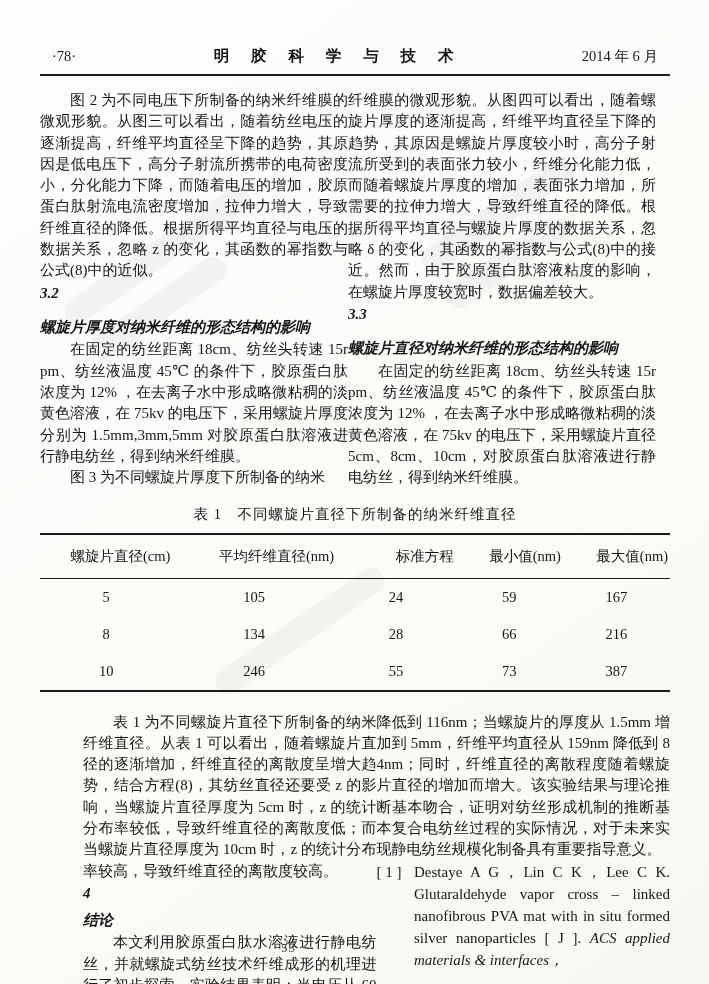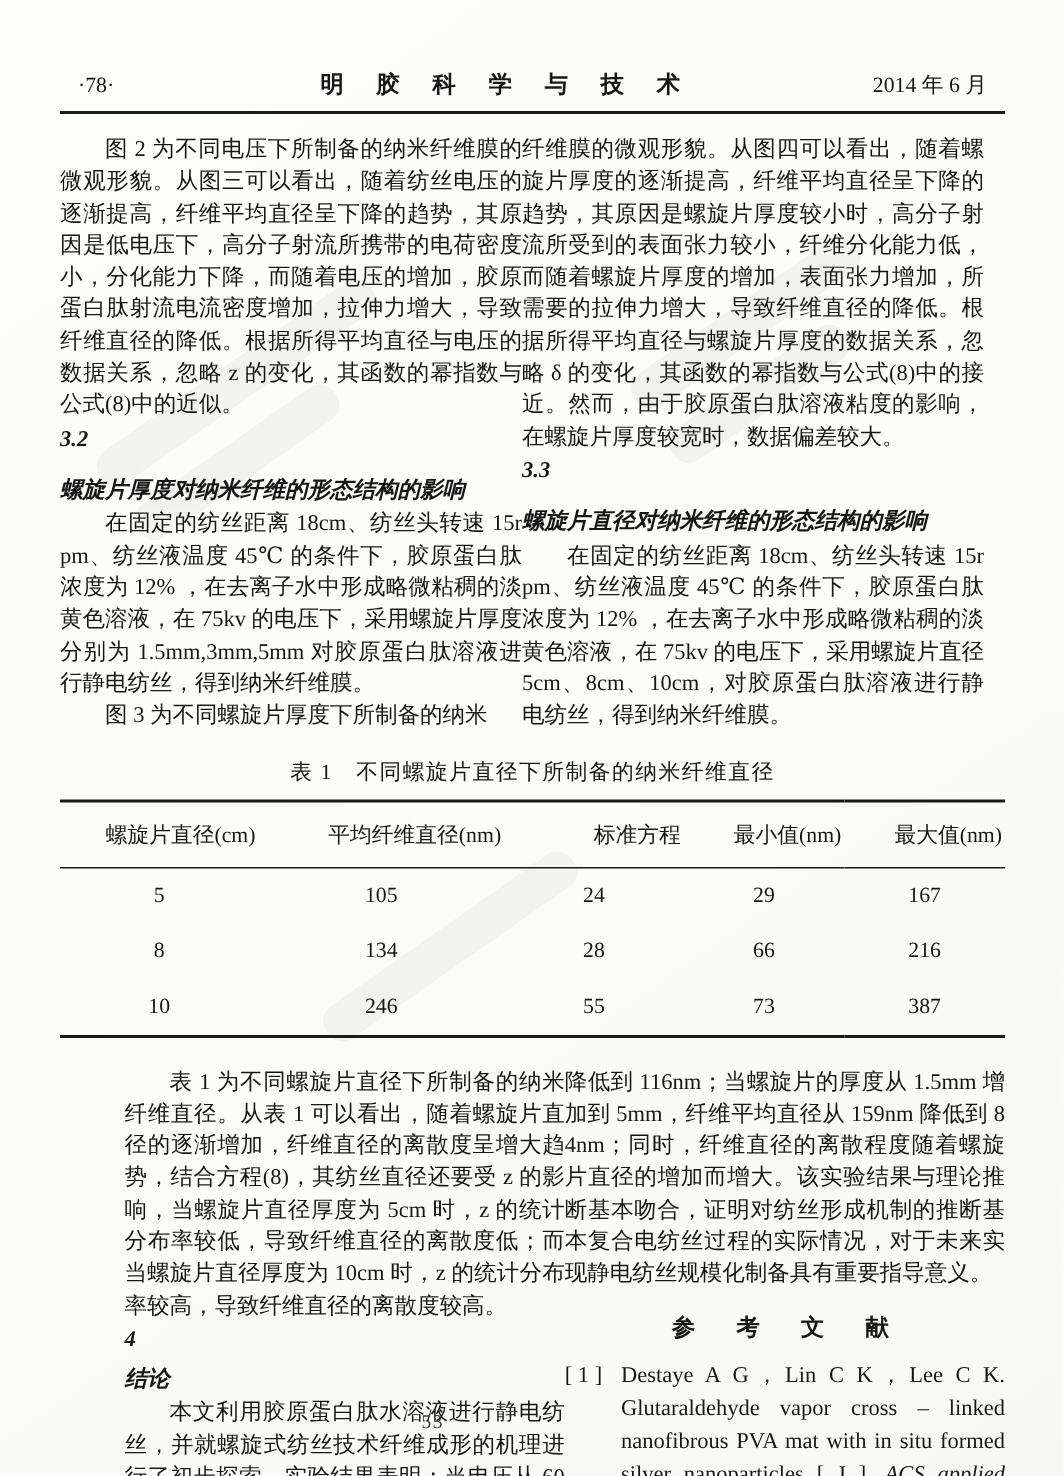--- a/index.html
+++ b/index.html
@@ -108,21 +108,21 @@
           <th style="width:19%">标准方程</th>
           <th style="width:17%">最小值(nm)</th>
           <th style="width:17%">最大值(nm)</th>
         </tr>
       </thead>
       <tbody>
         <tr>
           <td>5</td>
           <td>105</td>
           <td>24</td>
-          <td>29</td>
+          <td>59</td>
           <td>167</td>
         </tr>
         <tr>
           <td>8</td>
           <td>134</td>
           <td>28</td>
           <td>66</td>
           <td>216</td>
         </tr>
         <tr>
@@ -140,21 +140,20 @@
     <div class="col">
       <p class="indent">表 1 为不同螺旋片直径下所制备的纳米纤维直径。从表 1 可以看出，随着螺旋片直径的逐渐增加，纤维直径的离散度呈增大趋势，结合方程(8)，其纺丝直径还要受 z 的影响，当螺旋片直径厚度为 5cm 时，z 的统计分布率较低，导致纤维直径的离散度低；而当螺旋片直径厚度为 10cm 时，z 的统计分布率较高，导致纤维直径的离散度较高。</p>
       <div class="sec-head">
         <span class="sec-num" style="flex-basis:1.8em">4</span>
         <span class="sec-title">结论</span>
       </div>
       <p class="indent">本文利用胶原蛋白肽水溶液进行静电纺丝，并就螺旋式纺丝技术纤维成形的机理进行了初步探索。实验结果表明：当电压从 60Kv 增加到 90Kv 时，纤维平均直径从 201nm 纳米</p>
     </div>
     <div class="col">
       <p>降低到 116nm；当螺旋片的厚度从 1.5mm 增加到 5mm，纤维平均直径从 159nm 降低到 84nm；同时，纤维直径的离散程度随着螺旋片直径的增加而增大。该实验结果与理论推断基本吻合，证明对纺丝形成机制的推断基本复合电纺丝过程的实际情况，对于未来实现静电纺丝规模化制备具有重要指导意义。</p>
-      <div class="ref-heading">参　考　文　献</div>
       <div class="ref-item">
         <span class="ref-label">[ 1 ]</span>
         <span class="ref-text"><span>Destaye A G，Lin C K，Lee C K. Glutaraldehyde vapor cross – linked nanofibrous PVA mat with in situ formed silver nanoparticles [ J ]. </span><span class="ref-italic">ACS applied materials &amp; interfaces，</span></span>
       </div>
     </div>
   </div>
 
 </div>
 
 <div class="page-footer">53</div>

